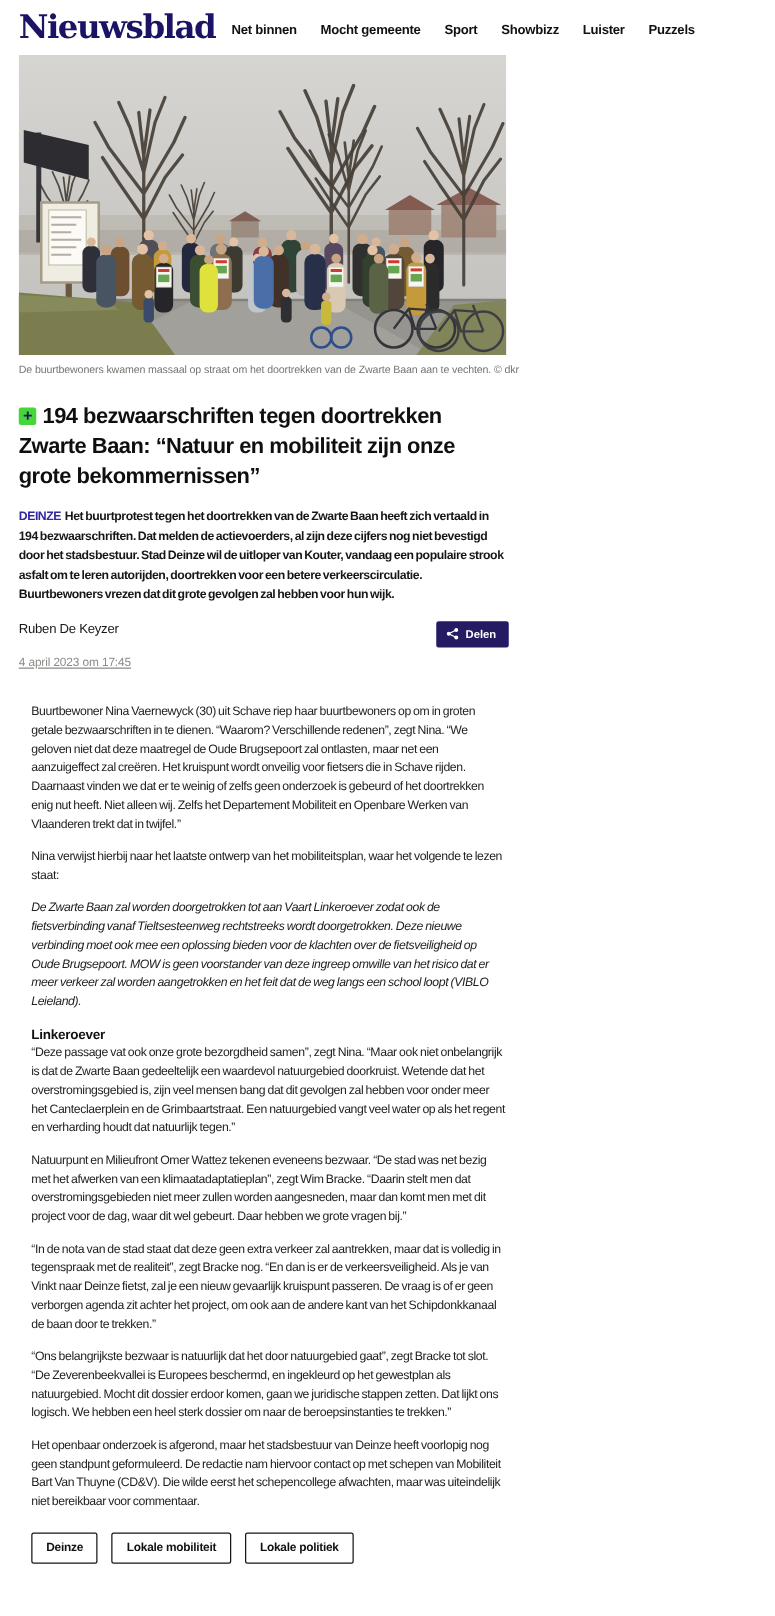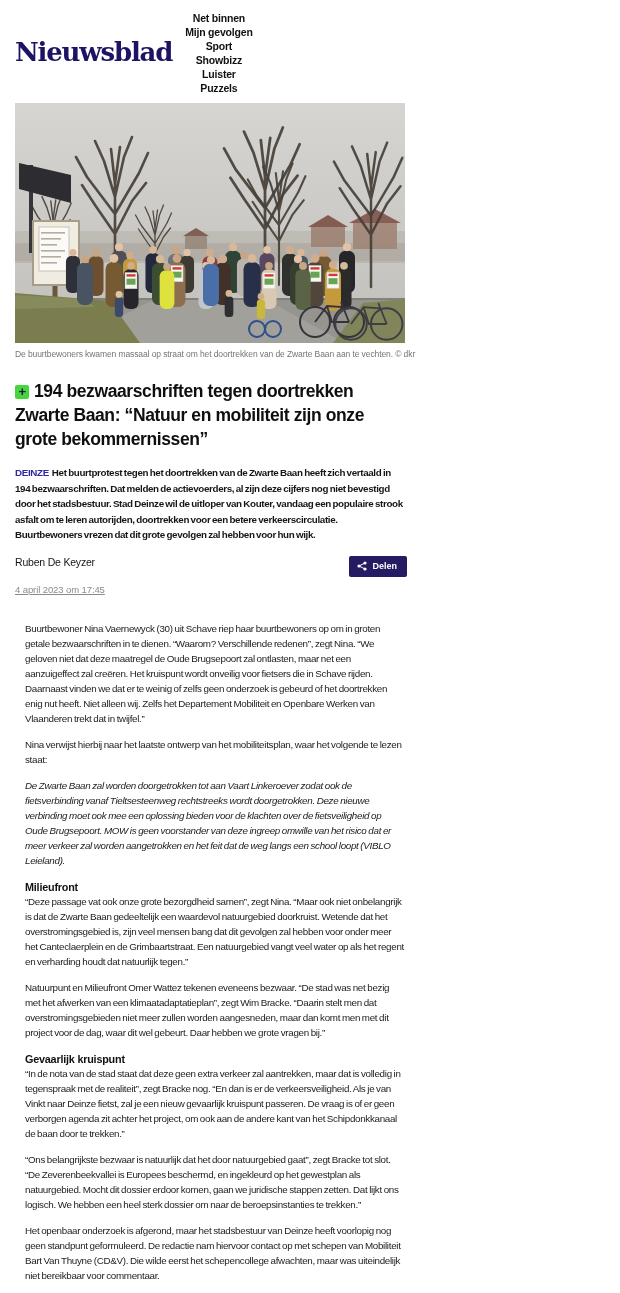--- a/index.html
+++ b/index.html
@@ -7,21 +7,21 @@
   body {
     width:620px; height:1293px; overflow:hidden; position:relative;
     font-family:"Liberation Sans", sans-serif; color:#1d1d1b;
   }
   
   .header { display:flex; align-items:center; padding:9px 0 6px 15px; }
   .logo {
     font-family:"DejaVu Serif", serif; font-weight:bold; font-size:26px;
     color:#1b1464; letter-spacing:-1.2px; line-height:1; cursor:pointer;
   }
-  .nav { display:flex; align-items:center; margin-left:13px; gap:2px; padding-top:3px;flex-direction:column; }
+  .nav { display:flex; align-items:center; margin-left:13px; gap:19px; padding-top:3px; }
   .nav-item {
     font-size:10.5px; font-weight:bold; color:#111; letter-spacing:-0.2px;
     cursor:pointer; white-space:nowrap;
   }
   
   .hero { margin:3px 15px 0 15px; width:390px; }
   .hero svg { display:block; }
   .caption {
     margin:6px 15px 0 15px; font-size:8.5px; color:#757571; letter-spacing:-0.1px;
   }
@@ -70,21 +70,21 @@
     color:#111; padding:6px 11px; cursor:pointer; letter-spacing:-0.2px; white-space:nowrap;
   }
 </style>
 </head>
 <body>
 
 <div class="header">
   <div class="logo">Nieuwsblad</div>
   <div class="nav">
     <span class="nav-item">Net binnen</span>
-    <span class="nav-item">Mijn gevolgen</span>
+    <span class="nav-item">Mocht gemeente</span>
     <span class="nav-item">Sport</span>
     <span class="nav-item">Showbizz</span>
     <span class="nav-item">Luister</span>
     <span class="nav-item">Puzzels</span>
   </div>
 </div>
 
 <div class="hero">
   <svg id="photo" width="390" height="240" viewBox="0 0 390 240" aria-hidden="true">
     <defs>
@@ -261,24 +261,23 @@
       <span>Delen</span>
     </button>
   </div>
   <div class="pubdate">4 april 2023 om 17:45</div>
 </div>
 
 <div class="body-col">
   <p>Buurtbewoner Nina Vaernewyck (30) uit Schave riep haar buurtbewoners op om in groten getale bezwaarschriften in te dienen. “Waarom? Verschillende redenen”, zegt Nina. “We geloven niet dat deze maatregel de Oude Brugsepoort zal ontlasten, maar net een aanzuigeffect zal creëren. Het kruispunt wordt onveilig voor fietsers die in Schave rijden. Daarnaast vinden we dat er te weinig of zelfs geen onderzoek is gebeurd of het doortrekken enig nut heeft. Niet alleen wij. Zelfs het Departement Mobiliteit en Openbare Werken van Vlaanderen trekt dat in twijfel.”</p>
   <p>Nina verwijst hierbij naar het laatste ontwerp van het mobiliteitsplan, waar het volgende te lezen staat:</p>
   <p class="quote-block">De Zwarte Baan zal worden doorgetrokken tot aan Vaart Linkeroever zodat ook de fietsverbinding vanaf Tieltsesteenweg rechtstreeks wordt doorgetrokken. Deze nieuwe verbinding moet ook mee een oplossing bieden voor de klachten over de fietsveiligheid op Oude Brugsepoort. MOW is geen voorstander van deze ingreep omwille van het risico dat er meer verkeer zal worden aangetrokken en het feit dat de weg langs een school loopt (VIBLO Leieland).</p>
-  <h3>Milieufront</h3>
+  <h3>Linkeroever</h3>
   <p>“Deze passage vat ook onze grote bezorgdheid samen”, zegt Nina. “Maar ook niet onbelangrijk is dat de Zwarte Baan gedeeltelijk een waardevol natuurgebied doorkruist. Wetende dat het overstromingsgebied is, zijn veel mensen bang dat dit gevolgen zal hebben voor onder meer het Canteclaerplein en de Grimbaartstraat. Een natuurgebied vangt veel water op als het regent en verharding houdt dat natuurlijk tegen.”</p>
   <p>Natuurpunt en Milieufront Omer Wattez tekenen eveneens bezwaar. “De stad was net bezig met het afwerken van een klimaatadaptatieplan”, zegt Wim Bracke. “Daarin stelt men dat overstromingsgebieden niet meer zullen worden aangesneden, maar dan komt men met dit project voor de dag, waar dit wel gebeurt. Daar hebben we grote vragen bij.”</p>
-  <h3>Gevaarlijk kruispunt</h3>
   <p>“In de nota van de stad staat dat deze geen extra verkeer zal aantrekken, maar dat is volledig in tegenspraak met de realiteit”, zegt Bracke nog. “En dan is er de verkeersveiligheid. Als je van Vinkt naar Deinze fietst, zal je een nieuw gevaarlijk kruispunt passeren. De vraag is of er geen verborgen agenda zit achter het project, om ook aan de andere kant van het Schipdonkkanaal de baan door te trekken.”</p>
   <p>“Ons belangrijkste bezwaar is natuurlijk dat het door natuurgebied gaat”, zegt Bracke tot slot. “De Zeverenbeekvallei is Europees beschermd, en ingekleurd op het gewestplan als natuurgebied. Mocht dit dossier erdoor komen, gaan we juridische stappen zetten. Dat lijkt ons logisch. We hebben een heel sterk dossier om naar de beroepsinstanties te trekken.”</p>
   <p>Het openbaar onderzoek is afgerond, maar het stadsbestuur van Deinze heeft voorlopig nog geen standpunt geformuleerd. De redactie nam hiervoor contact op met schepen van Mobiliteit Bart Van Thuyne (CD&amp;V). Die wilde eerst het schepencollege afwachten, maar was uiteindelijk niet bereikbaar voor commentaar.</p>
 </div>
 
 <div class="tags">
   <button class="tag">Deinze</button>
   <button class="tag">Lokale mobiliteit</button>
   <button class="tag">Lokale politiek</button>
 </div>

